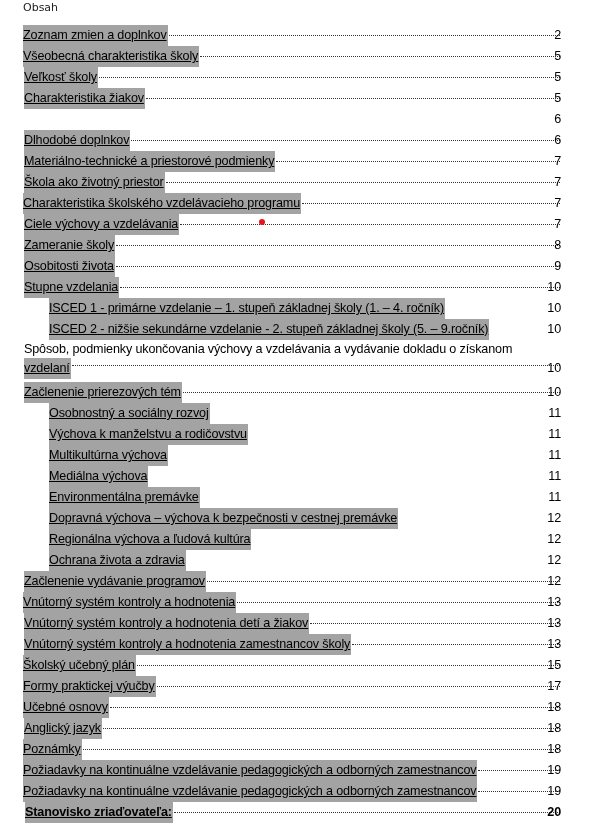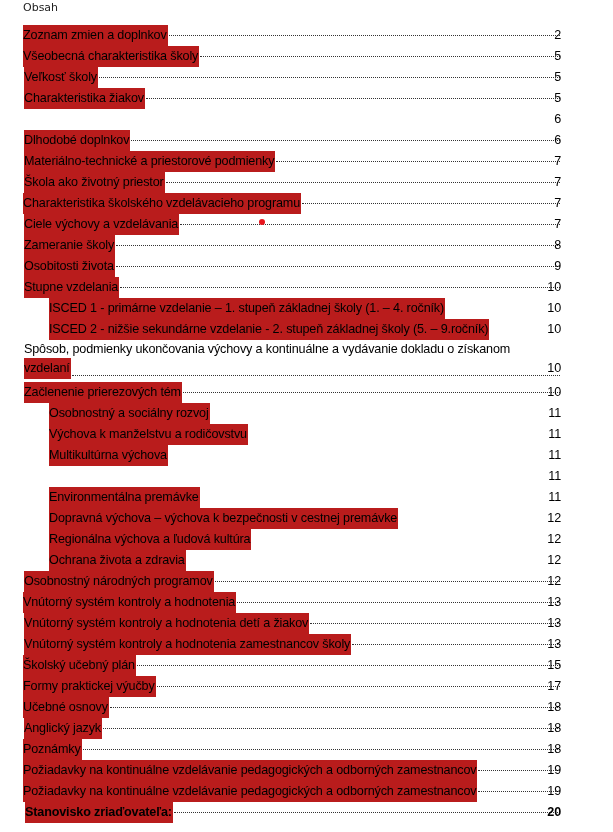--- a/index.html
+++ b/index.html
@@ -22,39 +22,39 @@
       letter-spacing: -0.15px;
     }
     .row .label-wrap {
       position: absolute; top: 0; height: 21px;
       display: flex; align-items: baseline;
       right: 52px;
     }
     .row.l0 .label-wrap { left: 23px; }
     .row.l1 .label-wrap { left: 24px; }
     .row.l2 .label-wrap { left: 49px; }
-    .label { white-space: nowrap; background: #b91c1c; padding-right: 1px; }
+    .label { white-space: nowrap; background: #a3a3a3; padding-right: 1px; text-decoration: underline; }
     .leader {
       flex: 1 1 auto;
       margin: 0 1px;
       height: 0;
       border-bottom: 1px dotted #333;
       position: relative; top: -3px;
     }
     .leader.none { border-bottom: none; }
     .page {
       position: absolute; right: 52px; top: 0;
       text-align: right; white-space: nowrap;
     }
     .row.bold { font-weight: bold; }
     .row.bold .label-wrap { left: 25px; }
     .row.two-line { height: 42px; }
     .row.two-line .label-wrap { display: block; height: 42px; right: 52px; }
     .row.two-line .first-line { display: block; height: 18px; line-height: 18px; white-space: nowrap; }
-    .row.two-line .second { display: flex; align-items: flex-end; height: 21px; line-height: 21px; margin-top: 0; }
+    .row.two-line .second { display: flex; align-items: center; height: 21px; line-height: 21px; margin-top: 0; }
     .row.two-line .page { top: 18px; }
     .red-dot {
       position: absolute; left: 259px; top: 219px;
       width: 6px; height: 6px; border-radius: 50%;
       background: #e8141c;
     }
   </style>
 </head>
 <body>
 
@@ -157,21 +157,21 @@
     </div>
     <div class="row l2">
       <div class="label-wrap">
         <span class="label">ISCED 2 - nižšie sekundárne vzdelanie - 2. stupeň základnej školy (5. – 9.ročník)</span>
         <span class="leader none"></span>
       </div>
       <span class="page">10</span>
     </div>
     <div class="row l1 two-line">
       <div class="label-wrap">
-        <span class="first-line">Spôsob, podmienky ukončovania výchovy a kontinuálne a vydávanie dokladu o získanom</span>
+        <span class="first-line">Spôsob, podmienky ukončovania výchovy a vzdelávania a vydávanie dokladu o získanom</span>
         <div class="second">
           <span class="label">vzdelaní</span>
           <span class="leader"></span>
         </div>
       </div>
       <span class="page">10</span>
     </div>
     <div class="row l1">
       <div class="label-wrap">
         <span class="label">Začlenenie prierezových tém</span>
@@ -194,20 +194,24 @@
       <span class="page">11</span>
     </div>
     <div class="row l2">
       <div class="label-wrap">
         <span class="label">Multikultúrna výchova</span>
         <span class="leader none"></span>
       </div>
       <span class="page">11</span>
     </div>
     <div class="row l2">
+      <div class="label-wrap">
+        <span class="label">Mediálna výchova</span>
+        <span class="leader none"></span>
+      </div>
       <span class="page">11</span>
     </div>
     <div class="row l2">
       <div class="label-wrap">
         <span class="label">Environmentálna premávke</span>
         <span class="leader none"></span>
       </div>
       <span class="page">11</span>
     </div>
     <div class="row l2">
@@ -226,21 +230,21 @@
     </div>
     <div class="row l2">
       <div class="label-wrap">
         <span class="label">Ochrana života a zdravia</span>
         <span class="leader none"></span>
       </div>
       <span class="page">12</span>
     </div>
     <div class="row l1">
       <div class="label-wrap">
-        <span class="label">Osobnostný národných programov</span>
+        <span class="label">Začlenenie vydávanie programov</span>
         <span class="leader"></span>
       </div>
       <span class="page">12</span>
     </div>
     <div class="row l0">
       <div class="label-wrap">
         <span class="label">Vnútorný systém kontroly a hodnotenia</span>
         <span class="leader"></span>
       </div>
       <span class="page">13</span>

